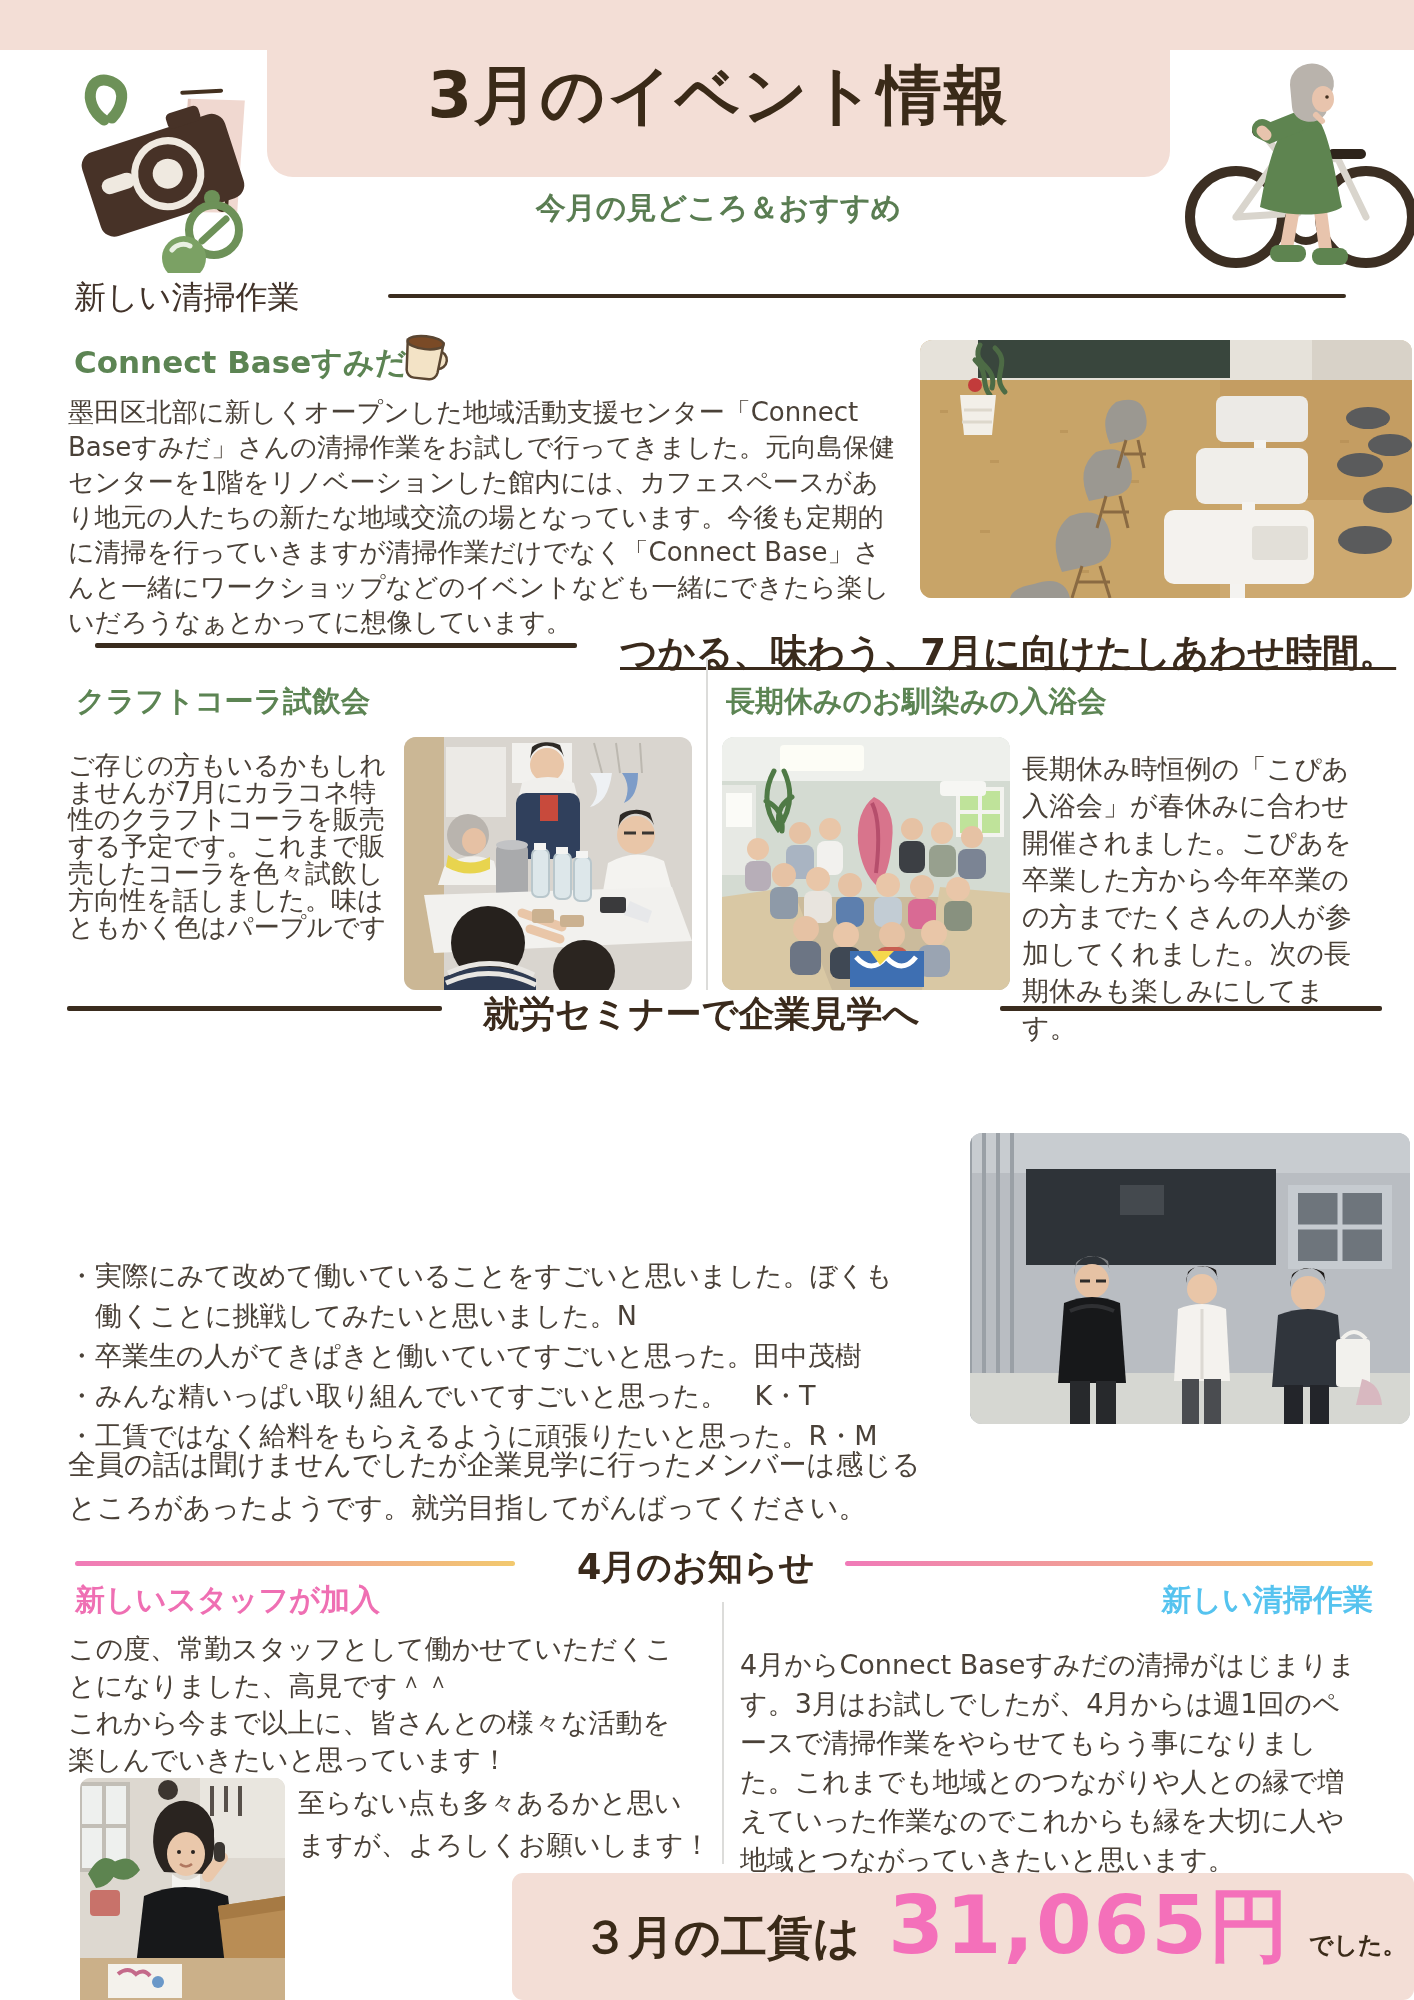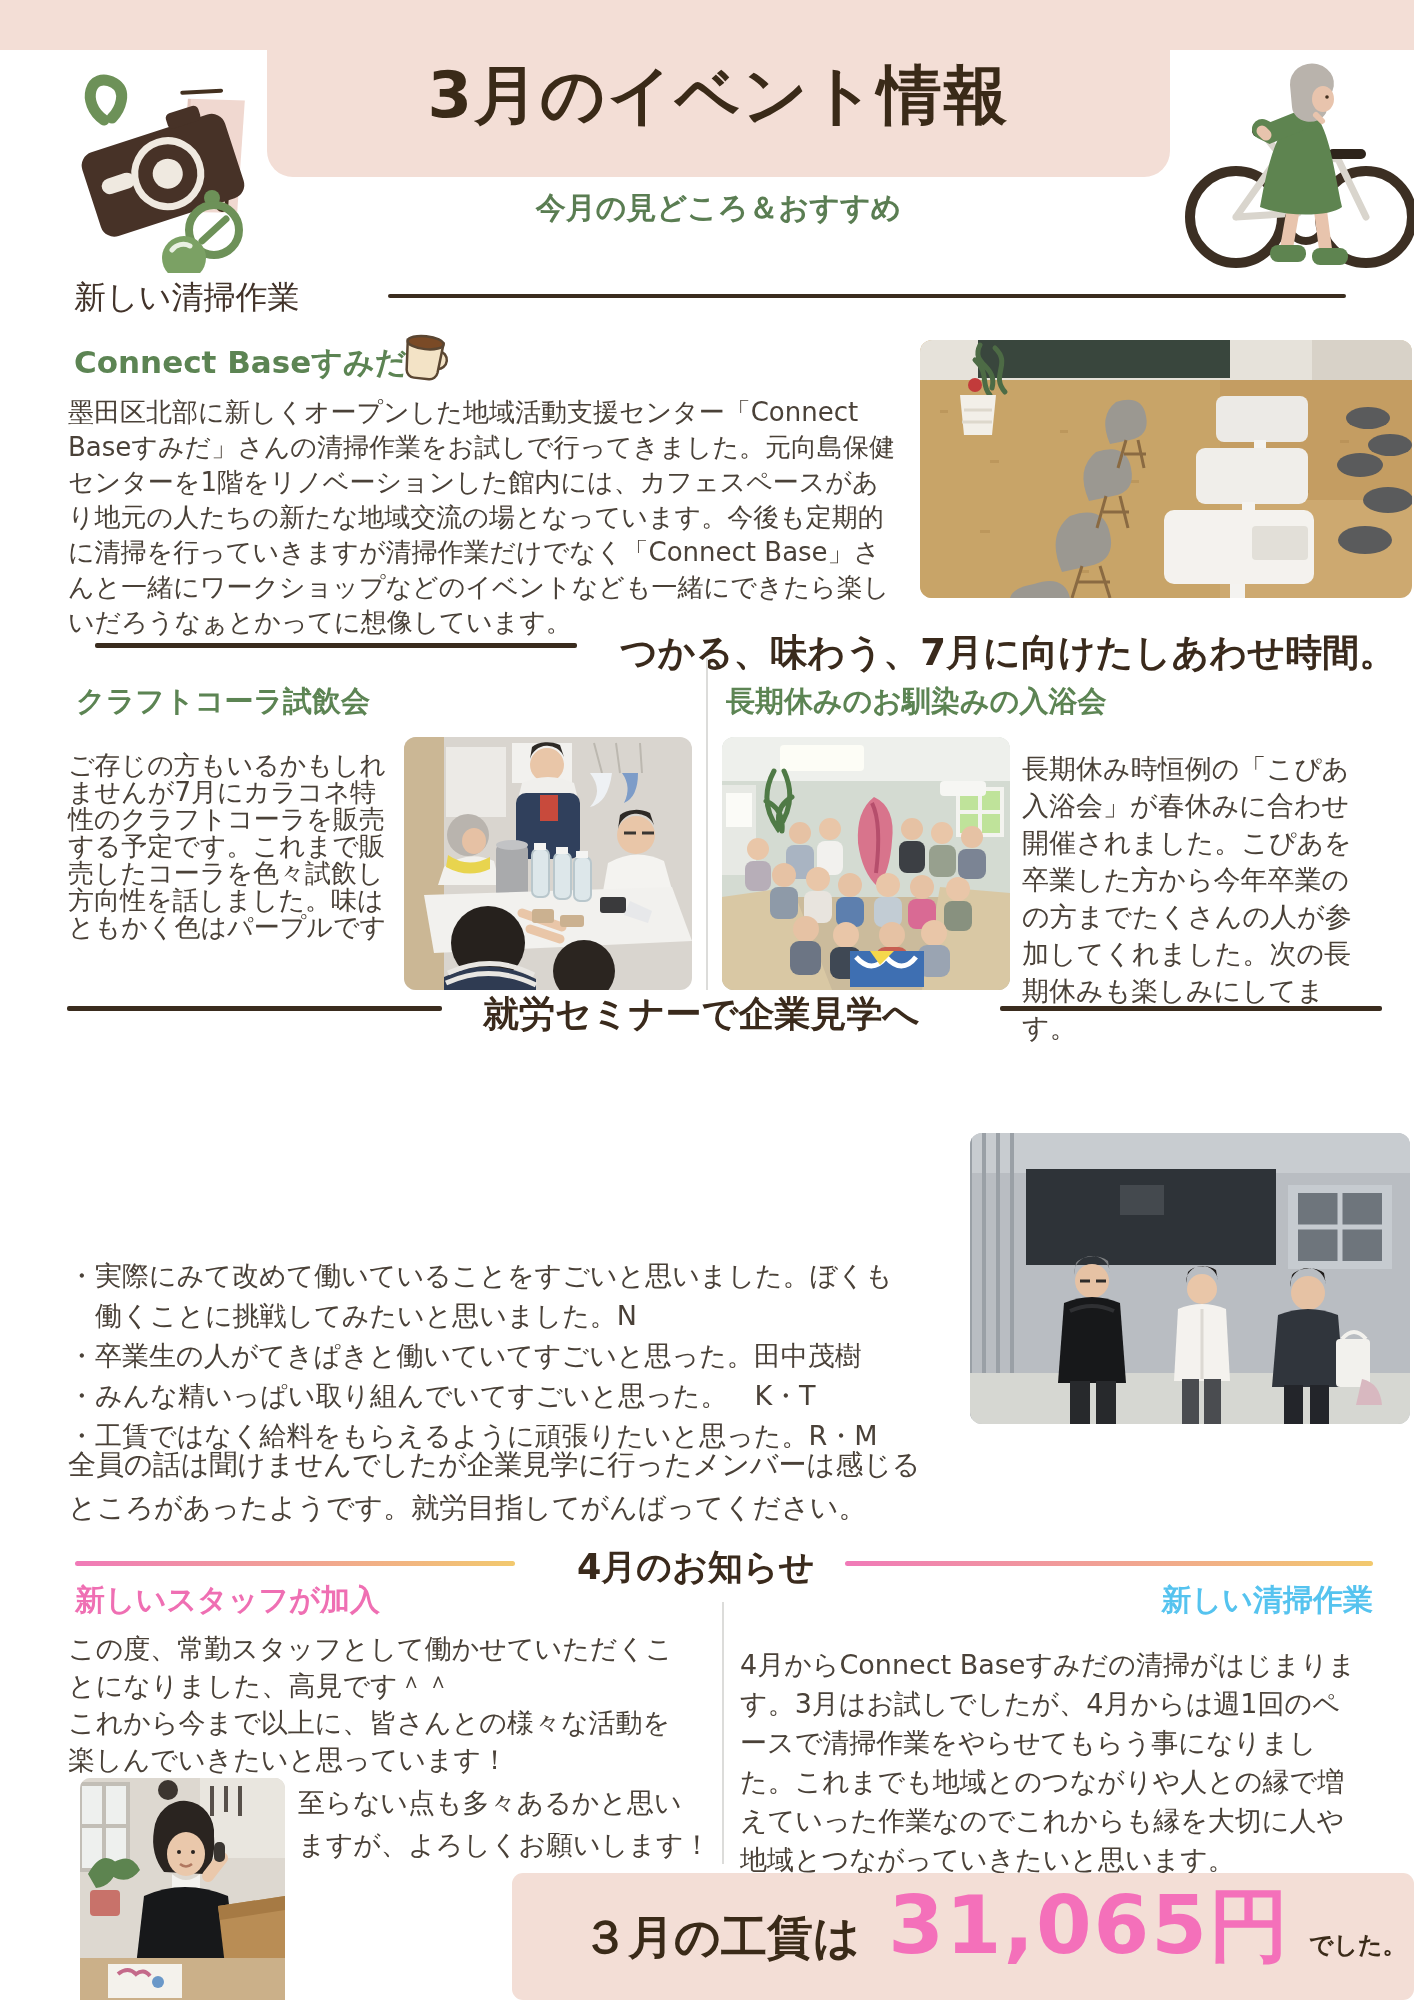--- a/index.html
+++ b/index.html
@@ -162,21 +162,21 @@
       </g>
       <g stroke="#8a6a42" stroke-width="3">
         <path d="M206 100 l-8 28 M218 100 l6 28 M204 114 l22 0"></path>
         <path d="M186 156 l-9 32 M200 156 l8 32 M183 172 l26 0"></path>
         <path d="M162 226 l-10 32 M180 226 l10 32 M158 242 l32 0"></path>
       </g>
     </svg>
   </div>
 
   <div class="abs brown-line" style="left:95px;top:643px;width:482px;height:5px;"></div>
-  <div class="abs big-h" style="left:620px;top:628px;width:790px;font-size:37px;">つかる、味わう、7月に向けたしあわせ時間。</div>
+  <div class="abs big-h" style="left:620px;top:628px;width:790px;font-size:37px;text-decoration:underline;">つかる、味わう、7月に向けたしあわせ時間。</div>
 
   <div class="abs green-h" style="left:726px;top:682px;">長期休みのお馴染みの入浴会</div>
   <div class="abs green-h" style="left:76px;top:682px;">クラフトコーラ試飲会</div>
 
   <div class="abs body-t lines" style="left:68px;top:752px;width:330px;line-height:27px;">ご存じの方もいるかもしれ
 ませんが7月にカラコネ特
 性のクラフトコーラを販売
 する予定です。これまで販
 売したコーラを色々試飲し
 方向性を話しました。味は

